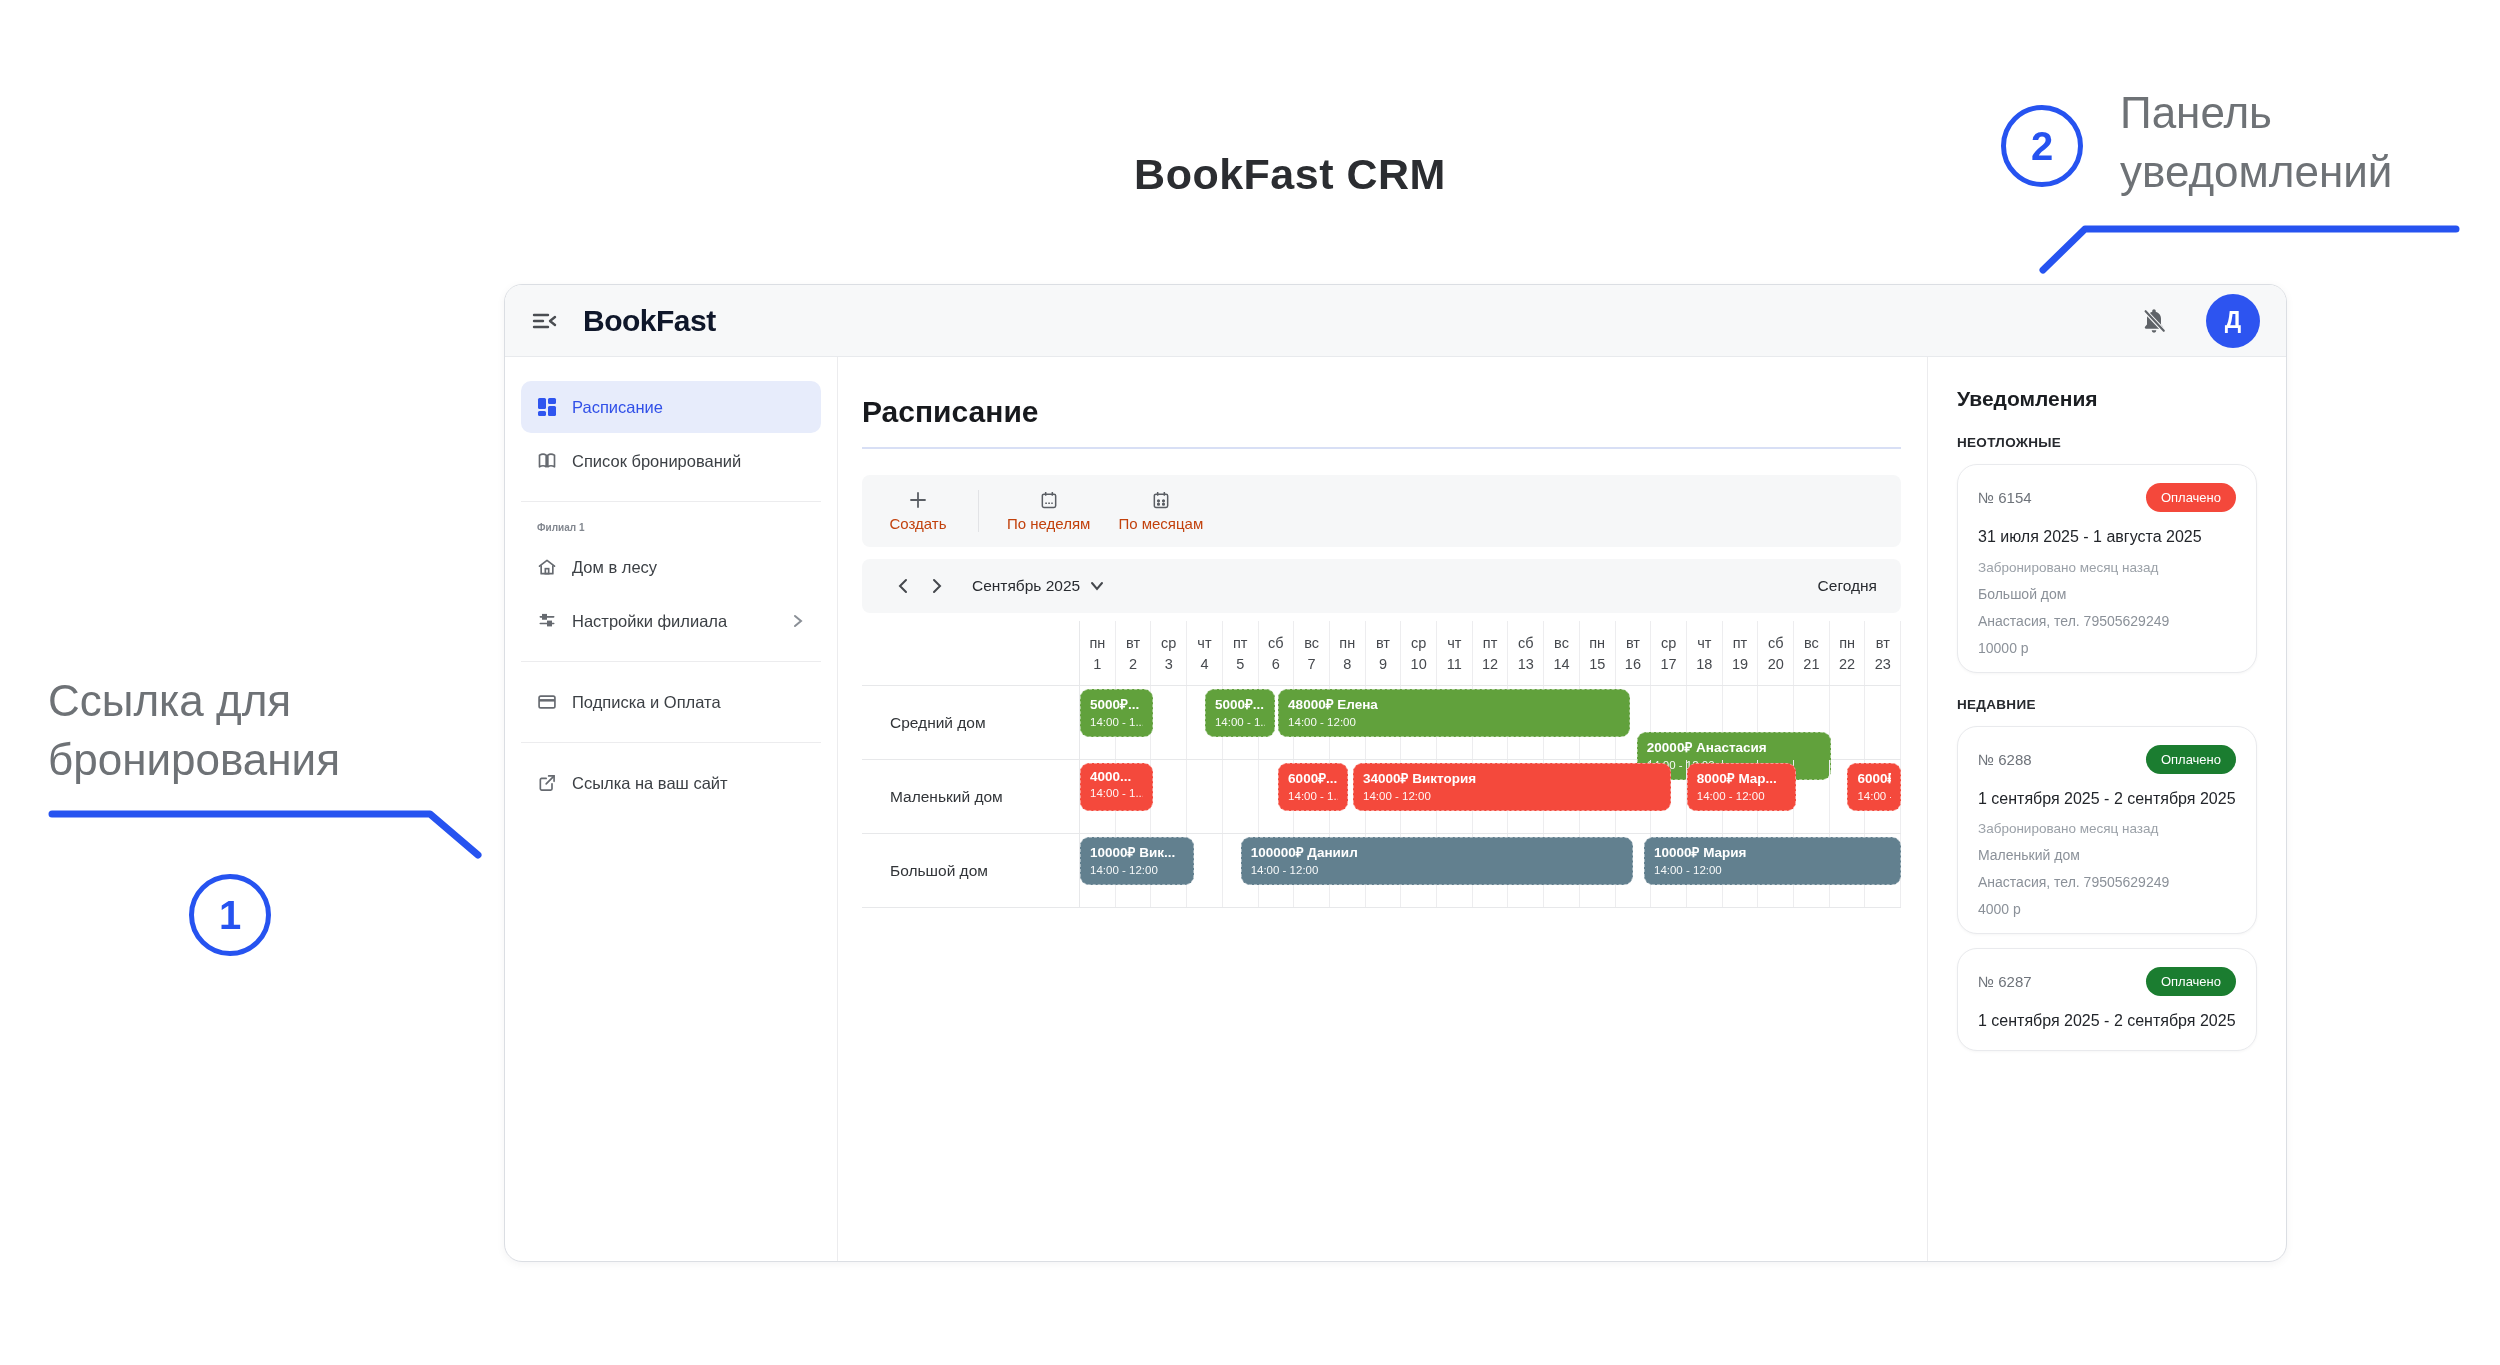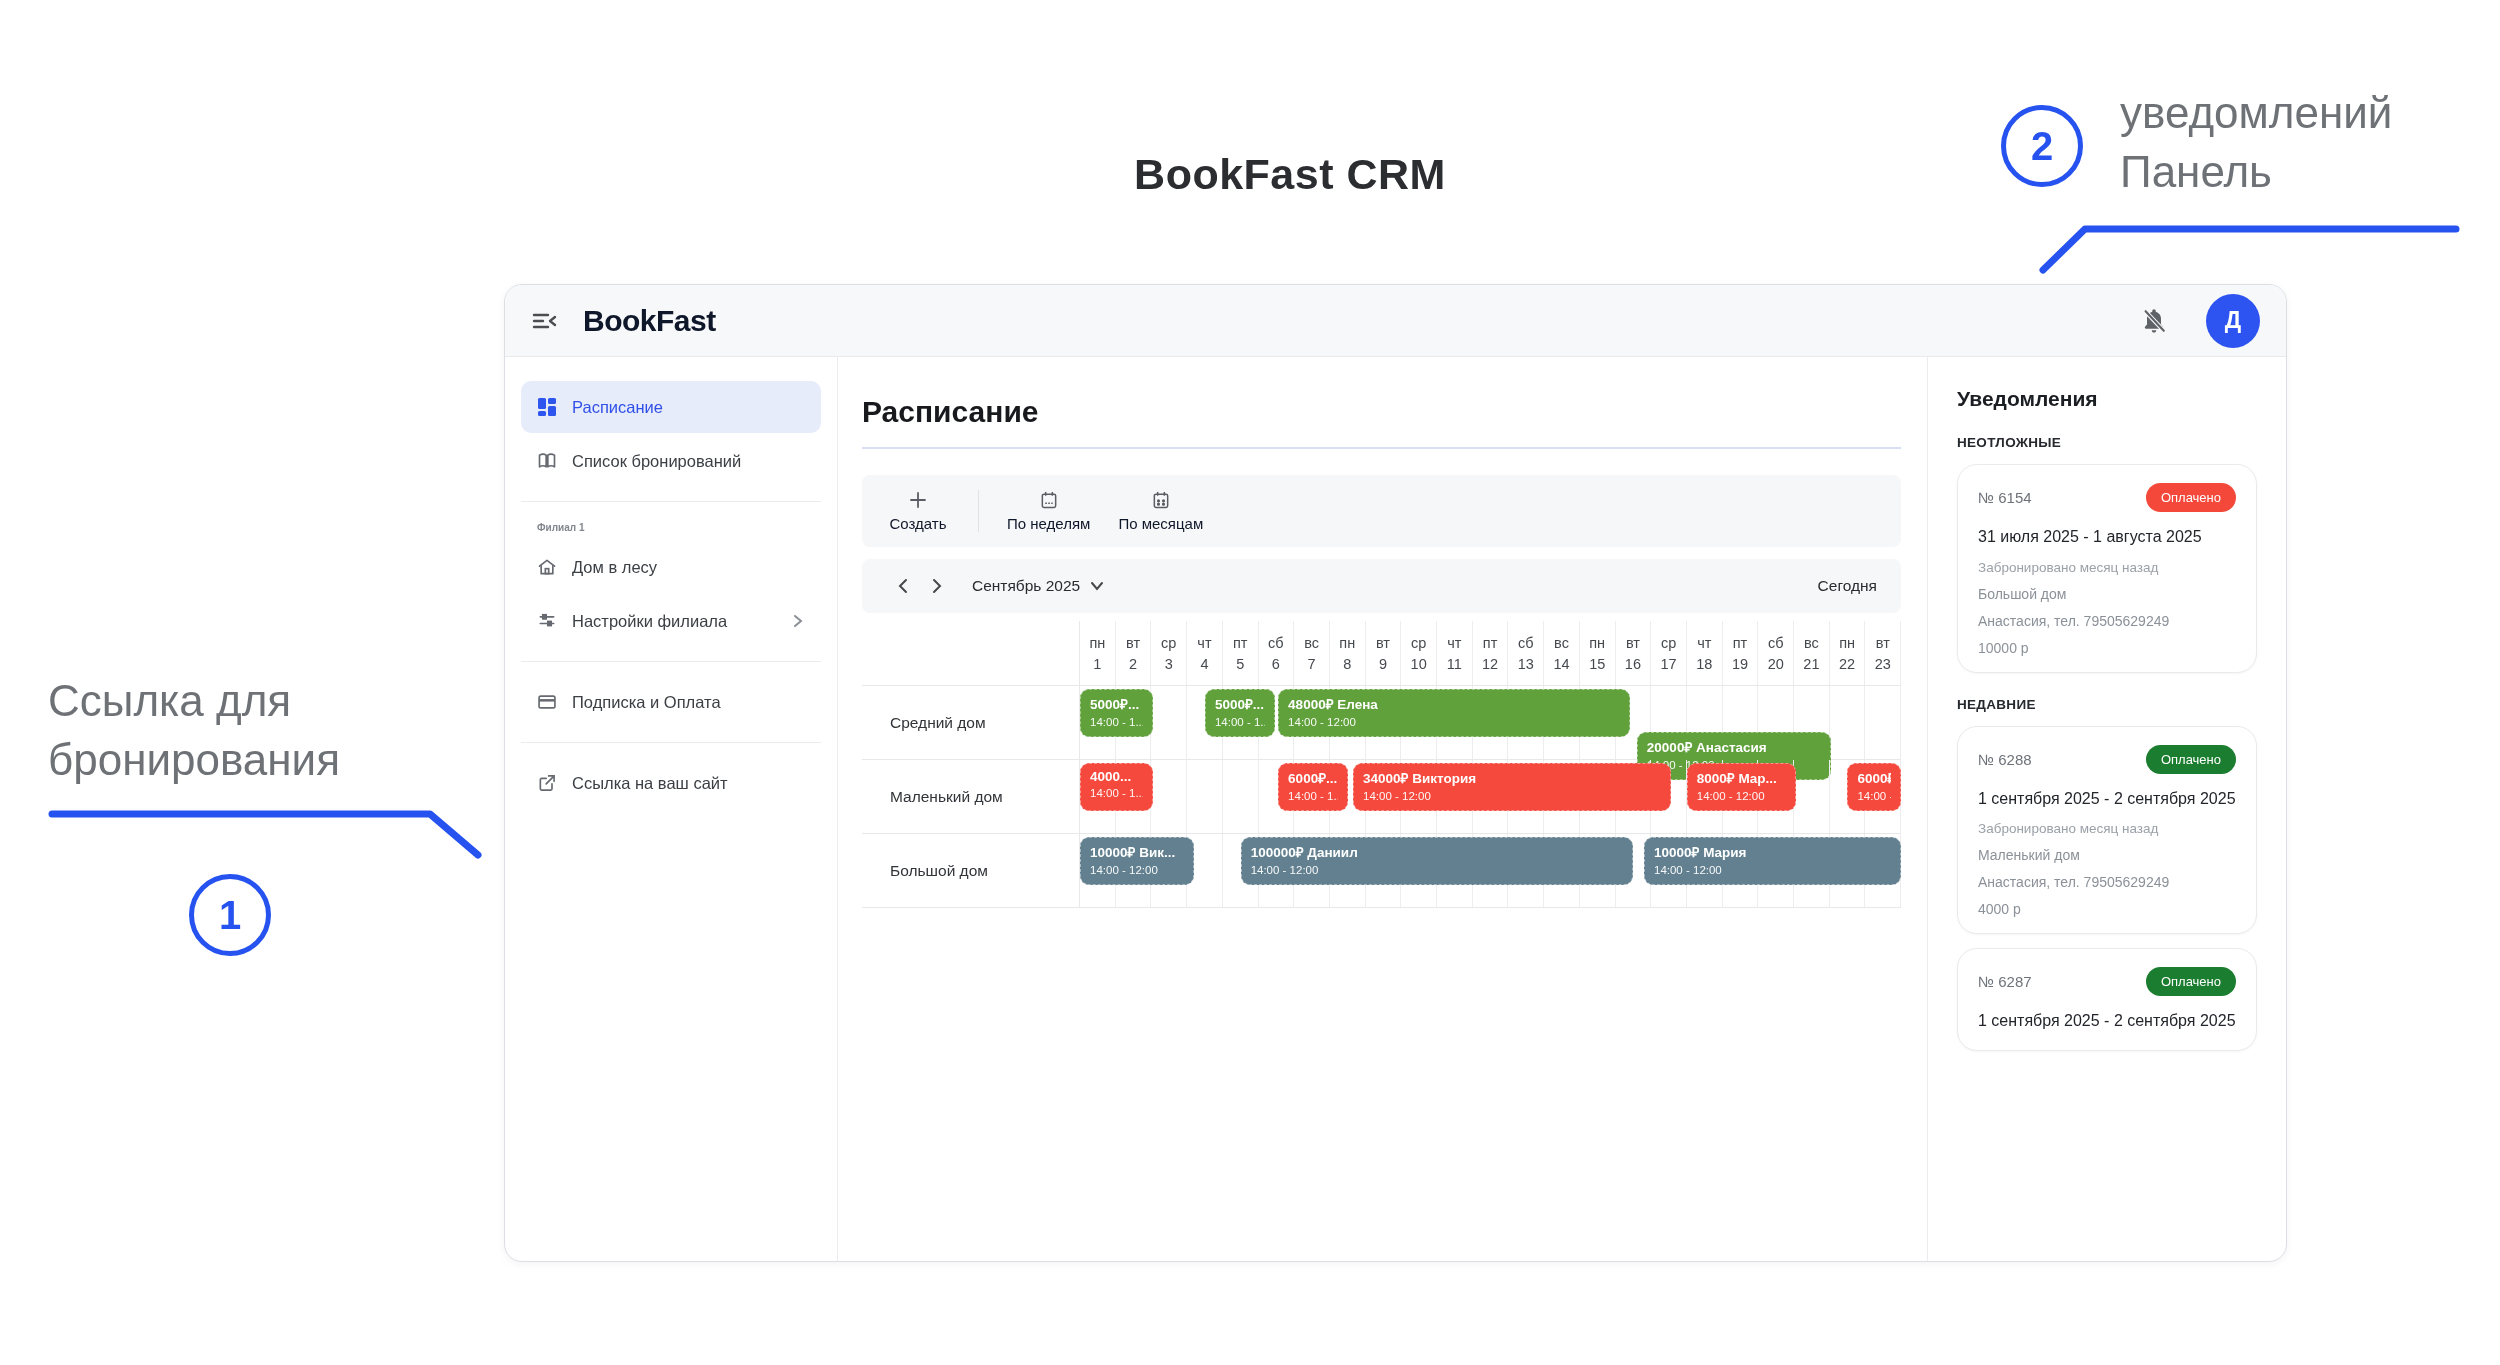--- a/index.html
+++ b/index.html
@@ -48,21 +48,21 @@
   .side-divider { border:none; border-top:1px solid #ececee; margin:14px 4px; }
   .side-section { font-size:10px; font-weight:700; color:#82878f; margin:20px 0 8px 20px; }
 
   
   .main { flex:1; min-width:0; padding:38px 26px 0 24px; }
   .main-title { font-size:30px; font-weight:600; color:#17191d; }
   .title-divider { border:none; border-top:2px solid #d8dff5; margin-top:18px; }
   .toolbar { margin-top:26px; height:72px; background:#f6f7f8; border-radius:8px;
              display:flex; align-items:center; padding:0 24px; gap:28px; }
   .tool-btn { display:flex; flex-direction:column; align-items:center; gap:5px; font-size:15px;
-              color:#0f172a; cursor:pointer; min-width:64px; }
+              color:#c2410c; cursor:pointer; min-width:64px; }
   .tool-sep { width:1px; height:42px; background:#e2e3e6; }
   .month-nav { margin-top:12px; height:54px; background:#f6f7f8; border-radius:8px;
                display:flex; align-items:center; padding:0 24px; font-size:15.5px; color:#282b30; }
   .nav-arrow { width:34px; display:flex; justify-content:center; cursor:pointer; color:#45484d; }
   .month-label { margin-left:18px; display:flex; align-items:center; gap:10px; cursor:pointer; font-weight:500; }
   .today-btn { margin-left:auto; cursor:pointer; font-weight:500; }
 
   
   .grid { margin-top:8px; border-bottom:1px solid #e7e8ea; }
   .grid-header { display:flex; height:64px; }
@@ -105,22 +105,22 @@
   <polyline points="1358,967 1453,1048 1783,1048" fill="none" stroke="#2653f0" stroke-width="7" stroke-linecap="round" stroke-linejoin="round"></polyline>
 </svg>
 
 <div class="ann-label ann1-label">
   <div>Ссылка для</div>
   <div>бронирования</div>
 </div>
 <div class="ann-circle ann1-circle">1</div>
 
 <div class="ann-label ann2-label">
+  <div>Панель</div>
   <div>уведомлений</div>
-  <div>Панель</div>
 </div>
 <div class="ann-circle ann2-circle">2</div>
 
 <div class="ann-label ann3-label">Расписание</div>
 <div class="ann-circle ann3-circle">3</div>
 
 <div class="window">
 
   <div class="win-header">
     <span class="icon-btn">

